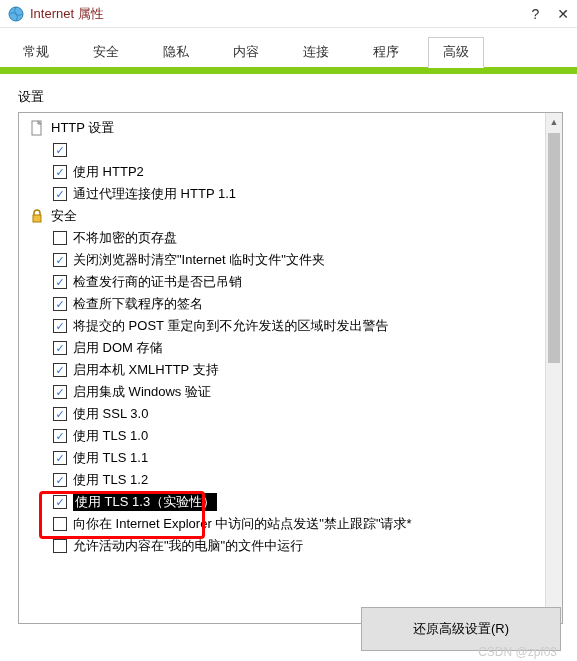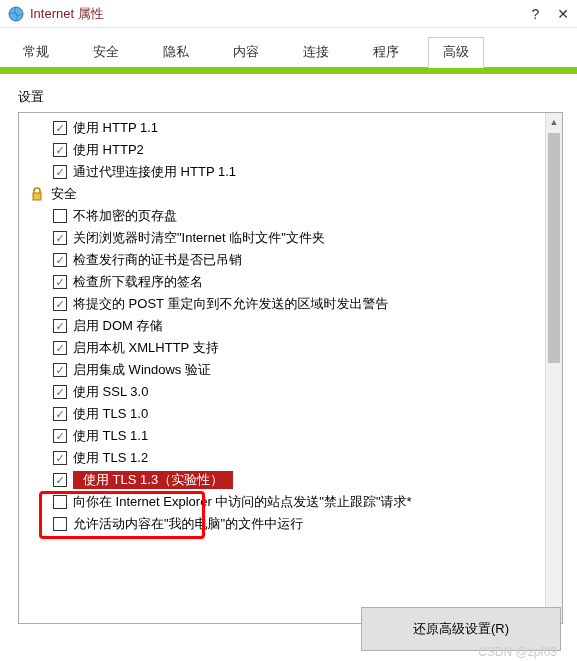--- a/index.html
+++ b/index.html
@@ -76,23 +76,23 @@
       flex-shrink: 0;
     }
     .node .cb.checked::after {
       content: "✓";
       font-size: 11px;
       color: #2a6fc9;
       line-height: 1;
     }
     .node-label { font-size: 13px; color: #000; }
     .node-label.selected {
-      background: #b91c1c;
+      background: #000000;
       color: #fff;
-      padding: 0 10px;
+      padding: 0 2px;
     }
     .folder-icon, .doc-icon, .lock-icon {
       width: 16px; height: 16px; margin-right: 6px; flex-shrink: 0;
     }
     .red-box {
       position: absolute;
       border: 3px solid #f00;
       border-radius: 4px;
       pointer-events: none;
     }
@@ -150,23 +150,29 @@
     <div class="tab">内容</div>
     <div class="tab">连接</div>
     <div class="tab">程序</div>
     <div class="tab active">高级</div>
   </div>
 
 <div class="content">
   <div class="section-label">设置</div>
   <div class="treebox">
     <div class="tree" id="tree">
-        <div class="node depth1">
-          <span class="cb checked"></span>
-          <span class="node-label">使用 HTTP 1.1</span>
+        <div class="node depth0">
+          <span class="doc-icon"><svg viewBox="0 0 16 16">
+              <rect x="3" y="1" width="9" height="14" fill="#fff" stroke="#888"></rect>
+              <path d="M9 1 L12 4 L9 4 Z" fill="#ddd" stroke="#888"></path>
+            </svg></span>
+          <span class="node-label">HTTP 设置</span>
+        </div>
+        <div class="node depth1">
+          <span class="cb checked"></span>
         </div>
         <div class="node depth1">
           <span class="cb checked"></span>
           <span class="node-label">使用 HTTP2</span>
         </div>
         <div class="node depth1">
           <span class="cb checked"></span>
           <span class="node-label">通过代理连接使用 HTTP 1.1</span>
         </div>
         <div class="node depth0">

